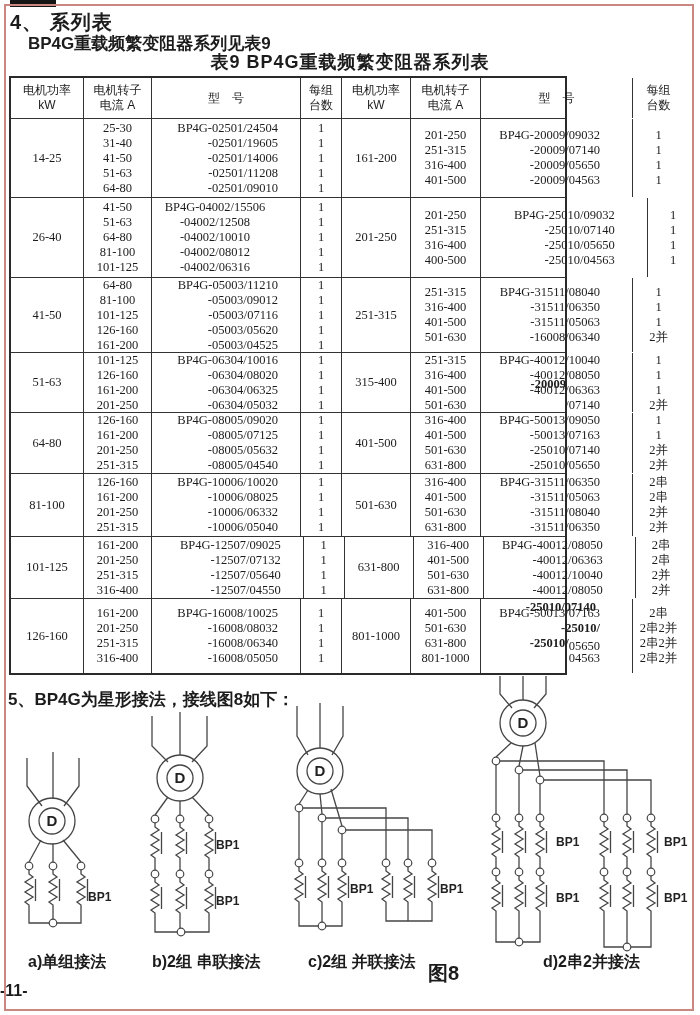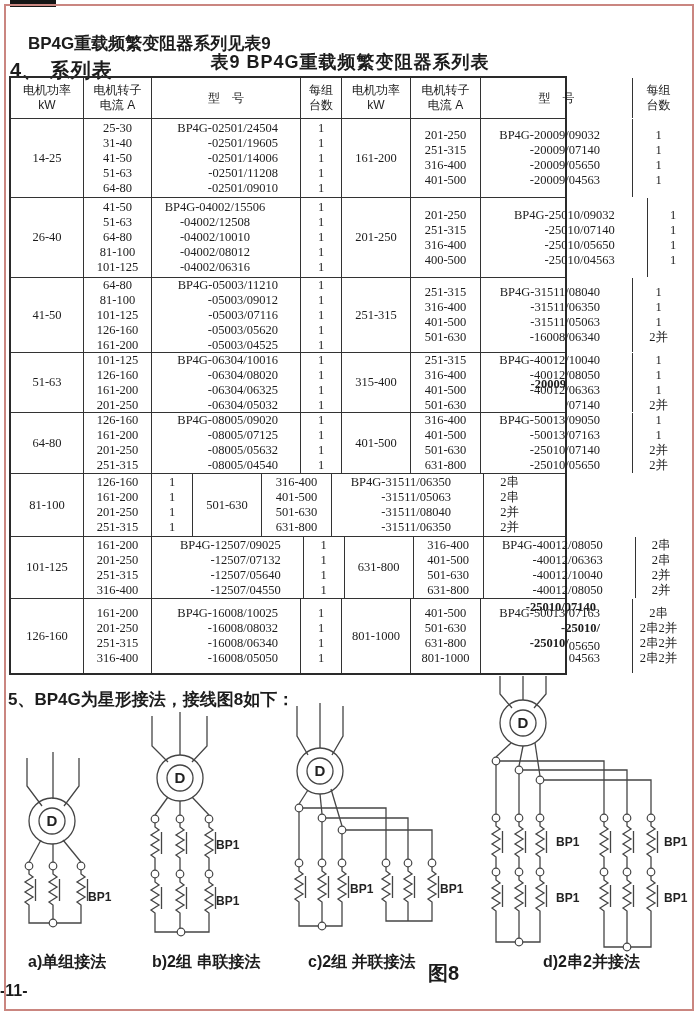--- a/index.html
+++ b/index.html
@@ -1,20 +1,20 @@
 <!DOCTYPE html>
 <html><head>
 <meta charset="utf-8">
 <style>
   html,body{margin:0;padding:0;}
   body{width:700px;height:1015px;position:relative;background:#fff;overflow:hidden;
        font-family:"Liberation Sans","DejaVu Sans",sans-serif;color:#1c1c1c;}
   .frame{position:absolute;left:4px;top:4px;right:6px;bottom:4px;border:2px solid #ca8680;pointer-events:none;z-index:5;}
   .topbar{position:absolute;left:10px;top:0;width:46px;height:7px;background:#141414;}
-  .h1{position:absolute;left:10px;top:9px;font-size:20px;font-weight:bold;letter-spacing:1px;margin-top:48px;}
+  .h1{position:absolute;left:10px;top:9px;font-size:20px;font-weight:bold;letter-spacing:1px;}
   .h2{position:absolute;left:28px;top:32px;font-size:17px;font-weight:bold;}
   .ttitle{position:absolute;left:0;right:0;top:50px;text-align:center;font-size:18px;font-weight:bold;letter-spacing:1px;}
   .h5{position:absolute;left:8px;top:688px;font-size:17px;font-weight:bold;z-index:2;}
 
   
   .tbl{position:absolute;left:9px;top:76px;width:558px;border:2px solid #2a2a2a;box-sizing:border-box;background:transparent;}
   .trow{display:flex;box-sizing:border-box;}
   .trow + .trow{border-top:1px solid #333;}
   .tc{box-sizing:border-box;display:flex;flex-direction:column;justify-content:center;align-items:center;
       font-family:"Liberation Serif","DejaVu Serif",serif;font-size:12.5px;overflow:visible;}
@@ -276,20 +276,26 @@
         <div class="ln">2并</div>
       </div>
     </div>
     <div class="trow" style="height: 63px;">
       <div class="tc pw" style="flex: 0 0 72px;">81-100</div>
       <div class="tc cur" style="flex: 0 0 68px;">
         <div class="ln">126-160</div>
         <div class="ln">161-200</div>
         <div class="ln">201-250</div>
         <div class="ln">251-315</div>
+      </div>
+      <div class="tc mod ml" style="flex: 0 0 149px;">
+        <div class="ln">BP4G-10006/10020</div>
+        <div class="ln">-10006/08025</div>
+        <div class="ln">-10006/06332</div>
+        <div class="ln">-10006/05040</div>
       </div>
       <div class="tc qty" style="flex: 0 0 41px;">
         <div class="ln">1</div>
         <div class="ln">1</div>
         <div class="ln">1</div>
         <div class="ln">1</div>
       </div>
       <div class="tc pw" style="flex: 0 0 69px;">501-630</div>
       <div class="tc cur" style="flex: 0 0 70px;">
         <div class="ln">316-400</div>

